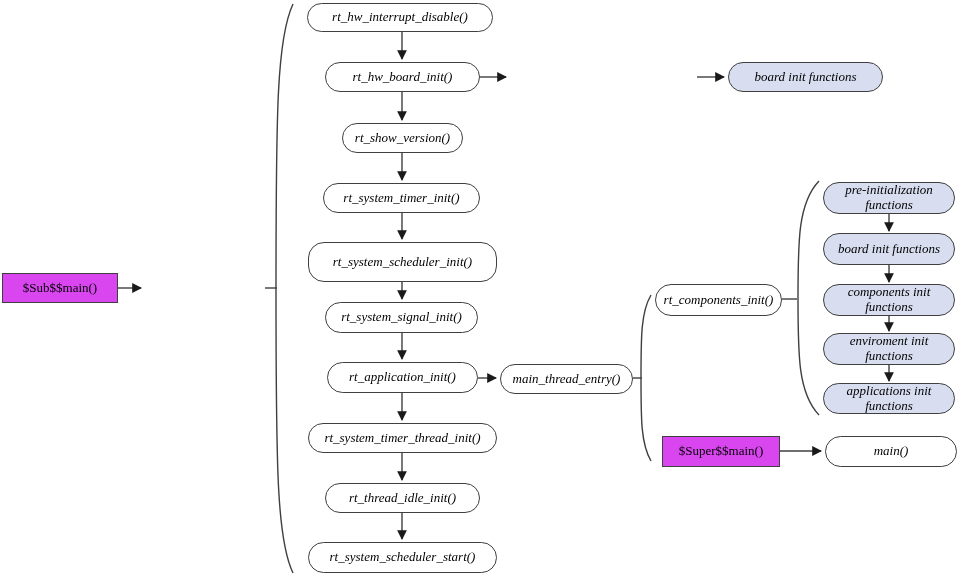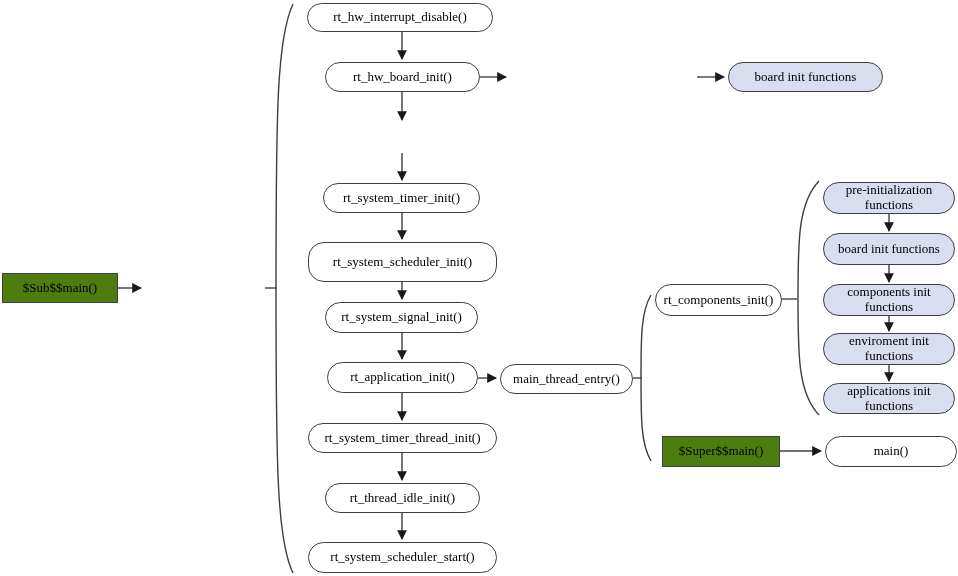--- a/index.html
+++ b/index.html
@@ -8,23 +8,23 @@
     font-family:"Liberation Serif", serif;
   }
   .layer{position:absolute;left:0;top:0;width:958px;height:576px;}
   .node{
     position:absolute;display:flex;align-items:center;justify-content:center;
     text-align:center;font-size:13px;color:#000;line-height:1.12;
     border:1.4px solid #3f3f3f;background:#ffffff;box-sizing:border-box;
     white-space:nowrap;
   }
   .node.wrap{white-space:normal;padding:0 6px;}
-  .pill{border-radius:16px;}
+  .pill{border-radius:16px;font-style:italic;}
   .blue{background:#d8def0;}
-  .tan{background:#4d7c0f;border-radius:0;}
+  .tan{background:#d946ef;border-radius:0;}
 </style>
 </head>
 <body>
 
 <div class="stage">
 
   <svg class="layer" width="958" height="576" viewBox="0 0 958 576">
     <defs>
       <marker id="ah" viewBox="0 0 10 10" refX="9" refY="5" markerWidth="7" markerHeight="7" orient="auto" markerUnits="strokeWidth">
         <path d="M0,0 L10,5 L0,10 z" fill="#1a1a1a"></path>
@@ -61,20 +61,21 @@
       <line x1="889" y1="316" x2="889" y2="331" marker-end="url(#ah)"></line>
       <line x1="889" y1="365" x2="889" y2="381" marker-end="url(#ah)"></line>
     </g>
   </svg>
 
   <div class="node tan" style="left:2px;top:273px;width:116px;height:30px">$Sub$$main()</div>
 
   <div class="node pill" style="left:307px;top:3px;width:186px;height:29px">rt_hw_interrupt_disable()</div>
   <div class="node pill" style="left:325px;top:62px;width:155px;height:30px">rt_hw_board_init()</div>
   <div class="node pill blue" style="left:728px;top:62px;width:155px;height:30px">board init functions</div>
+  <div class="node pill" style="left:342px;top:123px;width:121px;height:30px">rt_show_version()</div>
   <div class="node pill" style="left:323px;top:183px;width:157px;height:30px">rt_system_timer_init()</div>
   <div class="node pill" style="left:308px;top:242px;width:189px;height:40px">rt_system_scheduler_init()</div>
   <div class="node pill" style="left:327px;top:362px;width:151px;height:31px">rt_application_init()</div>
   <div class="node pill" style="left:325px;top:302px;width:153px;height:31px">rt_system_signal_init()</div>
   <div class="node pill" style="left:500px;top:364px;width:133px;height:30px">main_thread_entry()</div>
   <div class="node pill" style="left:655px;top:284px;width:127px;height:32px">rt_components_init()</div>
 
   <div class="node pill blue wrap" style="left:823px;top:182px;width:132px;height:32px">pre-initialization functions</div>
   <div class="node pill blue wrap" style="left:823px;top:233px;width:132px;height:32px">board init functions</div>
   <div class="node pill blue wrap" style="left:823px;top:284px;width:132px;height:32px">components init functions</div>

